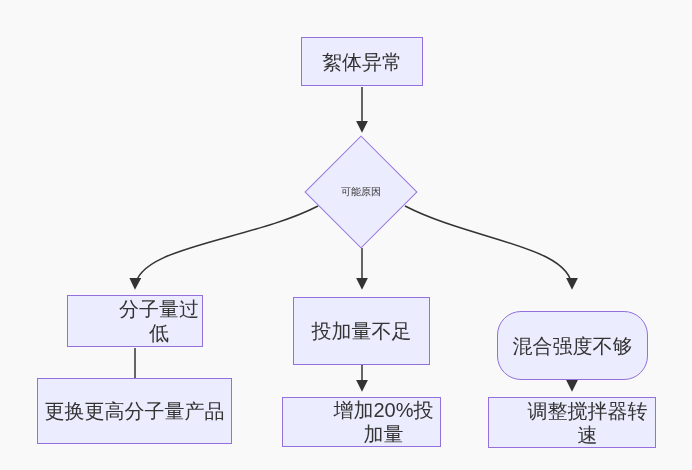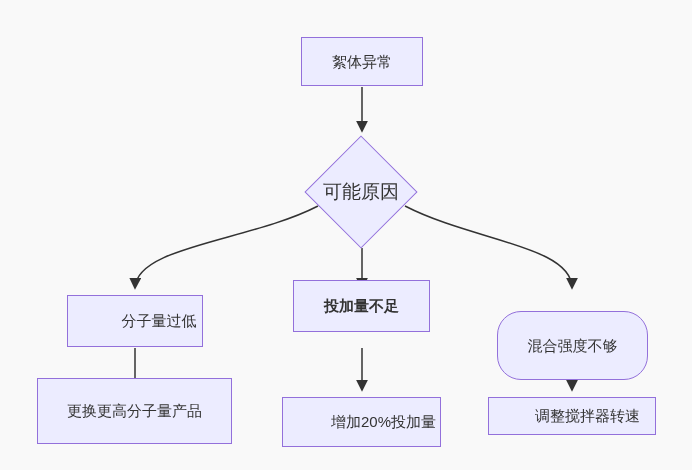--- a/index.html
+++ b/index.html
@@ -28,21 +28,21 @@
   }
   .node {
     position: absolute;
     box-sizing: border-box;
     display: flex;
     align-items: center;
     justify-content: center;
     background: #ECECFF;
     border: 1px solid #9370DB;
     color: #333333;
-    font-size: 15px;
+    font-size: 20px;
     text-align: center;
     line-height: 1.2;
   }
   .diamond-wrap {
     position: absolute;
     left: 321px;
     top: 152px;
     width: 80px;
     height: 80px;
   }
@@ -60,30 +60,30 @@
   .diamond-label {
     position: absolute;
     left: -20px;
     top: 0;
     width: 120px;
     height: 80px;
     display: flex;
     align-items: center;
     justify-content: center;
     color: #333333;
-    font-size: 19px;
+    font-size: 10px;
   }
   
   .node-problem { left: 301px; top: 37px;  width: 122px; height: 49px; }
   .node-cause1  { left: 67px;  top: 295px; width: 136px; height: 52px; padding-left: 48px; }
-  .node-cause2  { left: 293px; top: 280px; width: 137px; height: 52px; font-weight: bold; }
+  .node-cause2  { left: 293px; top: 297px; width: 137px; height: 68px; }
   .node-cause3  { left: 497px; top: 311px; width: 151px; height: 69px; border-radius: 24px; }
   .node-action1 { left: 37px;  top: 378px; width: 195px; height: 66px; }
   .node-action2 { left: 282px; top: 397px; width: 159px; height: 50px; padding-left: 44px; }
-  .node-action3 { left: 488px; top: 397px; width: 168px; height: 38px; padding-left: 31px; }
+  .node-action3 { left: 488px; top: 397px; width: 168px; height: 51px; padding-left: 31px; }
 </style>
 </head>
 <body>
 
 <div class="canvas">
 
   <svg class="edges-layer" viewBox="0 0 692 470" xmlns="http://www.w3.org/2000/svg">
     <defs>
       <marker id="arrowhead" viewBox="0 0 10 10" refX="8.5" refY="5" markerWidth="8" markerHeight="8" orient="auto-start-reverse">
         <path d="M0,0 L10,5 L0,10 z" fill="#333333"></path>

